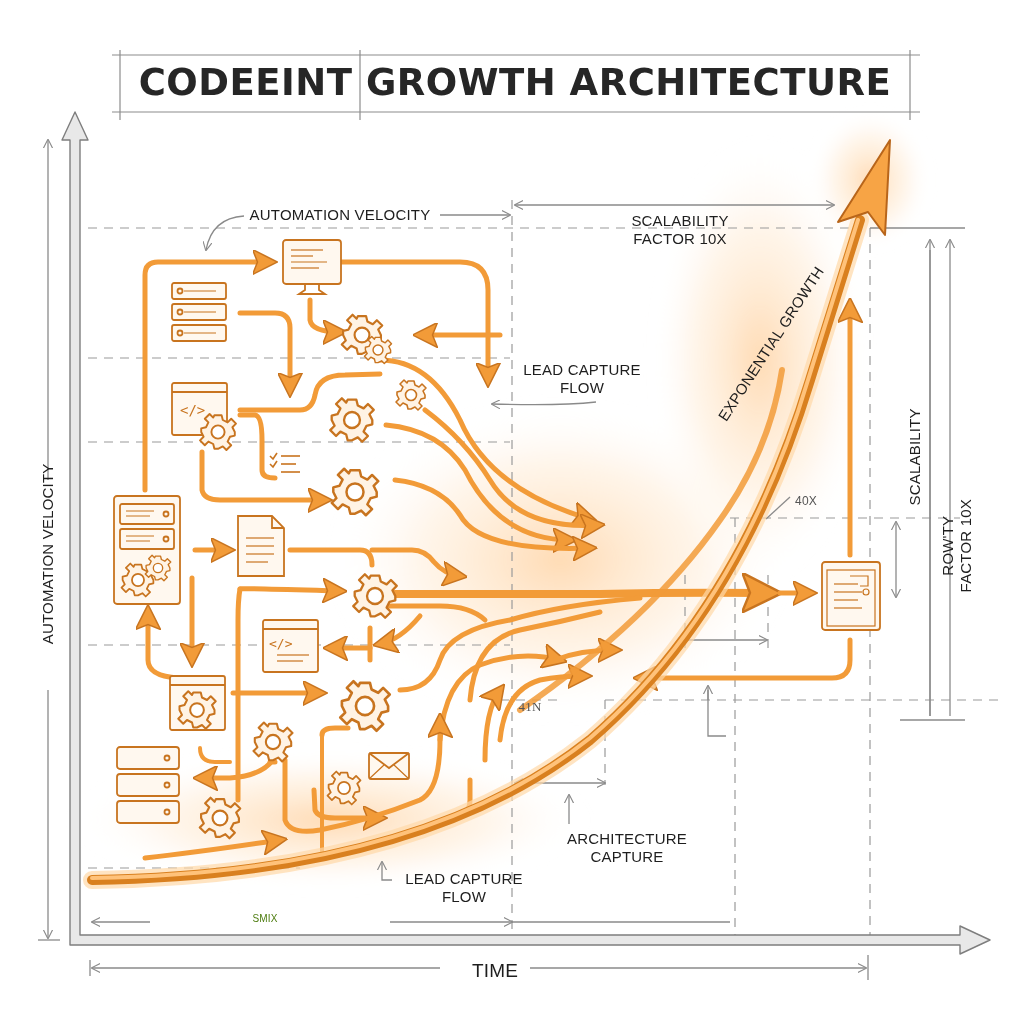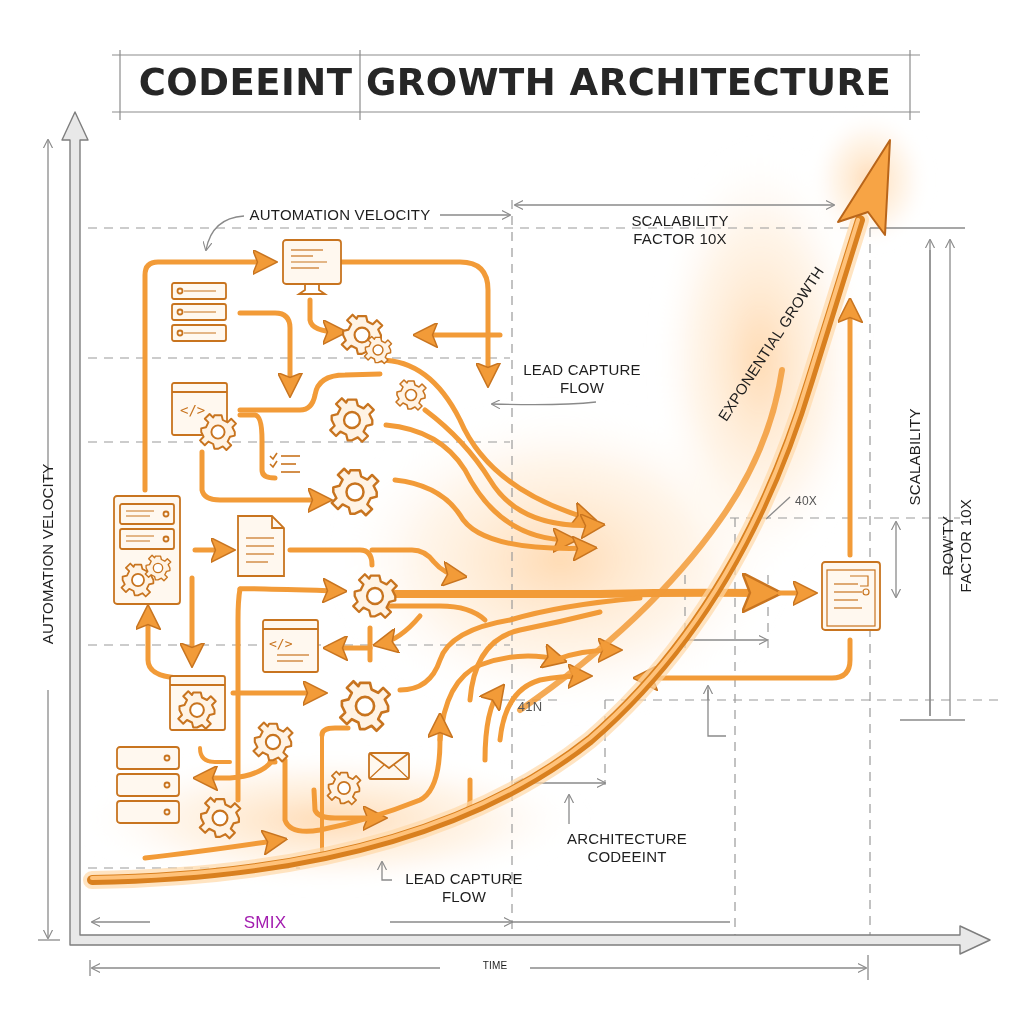--- a/index.html
+++ b/index.html
@@ -299,22 +299,22 @@
     <line x1="12" y1="38" x2="36" y2="38" stroke-width="1.2"></line>
     <line x1="12" y1="46" x2="40" y2="46" stroke-width="1.2"></line>
     <path d="M28,14 L46,14 L46,24 L38,24" fill="none" stroke-width="1.2"></path>
     <circle cx="44" cy="30" r="3" stroke-width="1.2"></circle>
   </g>
 </svg>
 
 <div class="title">CODEEINT GROWTH ARCHITECTURE</div>
 
 <div class="lbl" style="left:-52px; top:545px; width:200px; transform:rotate(-90deg); font-size:15px;">AUTOMATION VELOCITY</div>
-<div class="lbl" style="left:455px; top:960px; width:80px; font-size:10px;text-align:center;">TIME</div>
-<div class="lbl" style="left:230px; top:913px; width:70px; font-size:17px; color:#a21caf;">SMIX</div>
+<div class="lbl" style="left:455px; top:960px; width:80px; font-size:19px;text-align:center;">TIME</div>
+<div class="lbl" style="left:230px; top:913px; width:70px; font-size:10px; color:#4d7c0f;">SMIX</div>
 
 <div class="lbl" style="left:240px; top:206px; width:200px; font-size:15px;">AUTOMATION VELOCITY</div>
 
 <div class="lbl" style="left:600px; top:212px; width:160px;">
   <div>SCALABILITY</div>
   <div>FACTOR 10X</div>
 </div>
 
 <div class="lbl" style="left:512px; top:361px; width:140px;">
   <div>LEAD CAPTURE</div>
@@ -325,26 +325,26 @@
 
 <div class="lbl" style="left:860px; top:448px; width:110px; transform:rotate(-90deg); font-size:15px;">SCALABILITY</div>
 
 <div class="lbl" style="left:902px; top:528px; width:110px; transform:rotate(-90deg); font-size:15px;">
   <div>ROW'TY</div>
   <div>FACTOR 10X</div>
 </div>
 
 <div class="lbl" style="left:788px; top:494px; width:36px; font-size:12px; color:#555;">40X</div>
 
-<div class="lbl" style="left:512px; top:699px; width:36px; font-size:13px; color:#555;">41N</div>
+<div class="lbl" style="left:512px; top:699px; width:36px; font-size:13px; color:#555;font-family:Liberation Serif, serif;">41N</div>
 
 
 <div class="lbl" style="left:552px; top:830px; width:150px;">
   <div>ARCHITECTURE</div>
-  <div>CODEEINT</div>
+  <div>CAPTURE</div>
 </div>
 
 <div class="lbl" style="left:394px; top:870px; width:140px;">
   <div>LEAD CAPTURE</div>
   <div>FLOW</div>
 </div>
 
 </div>
 
 </body></html>

